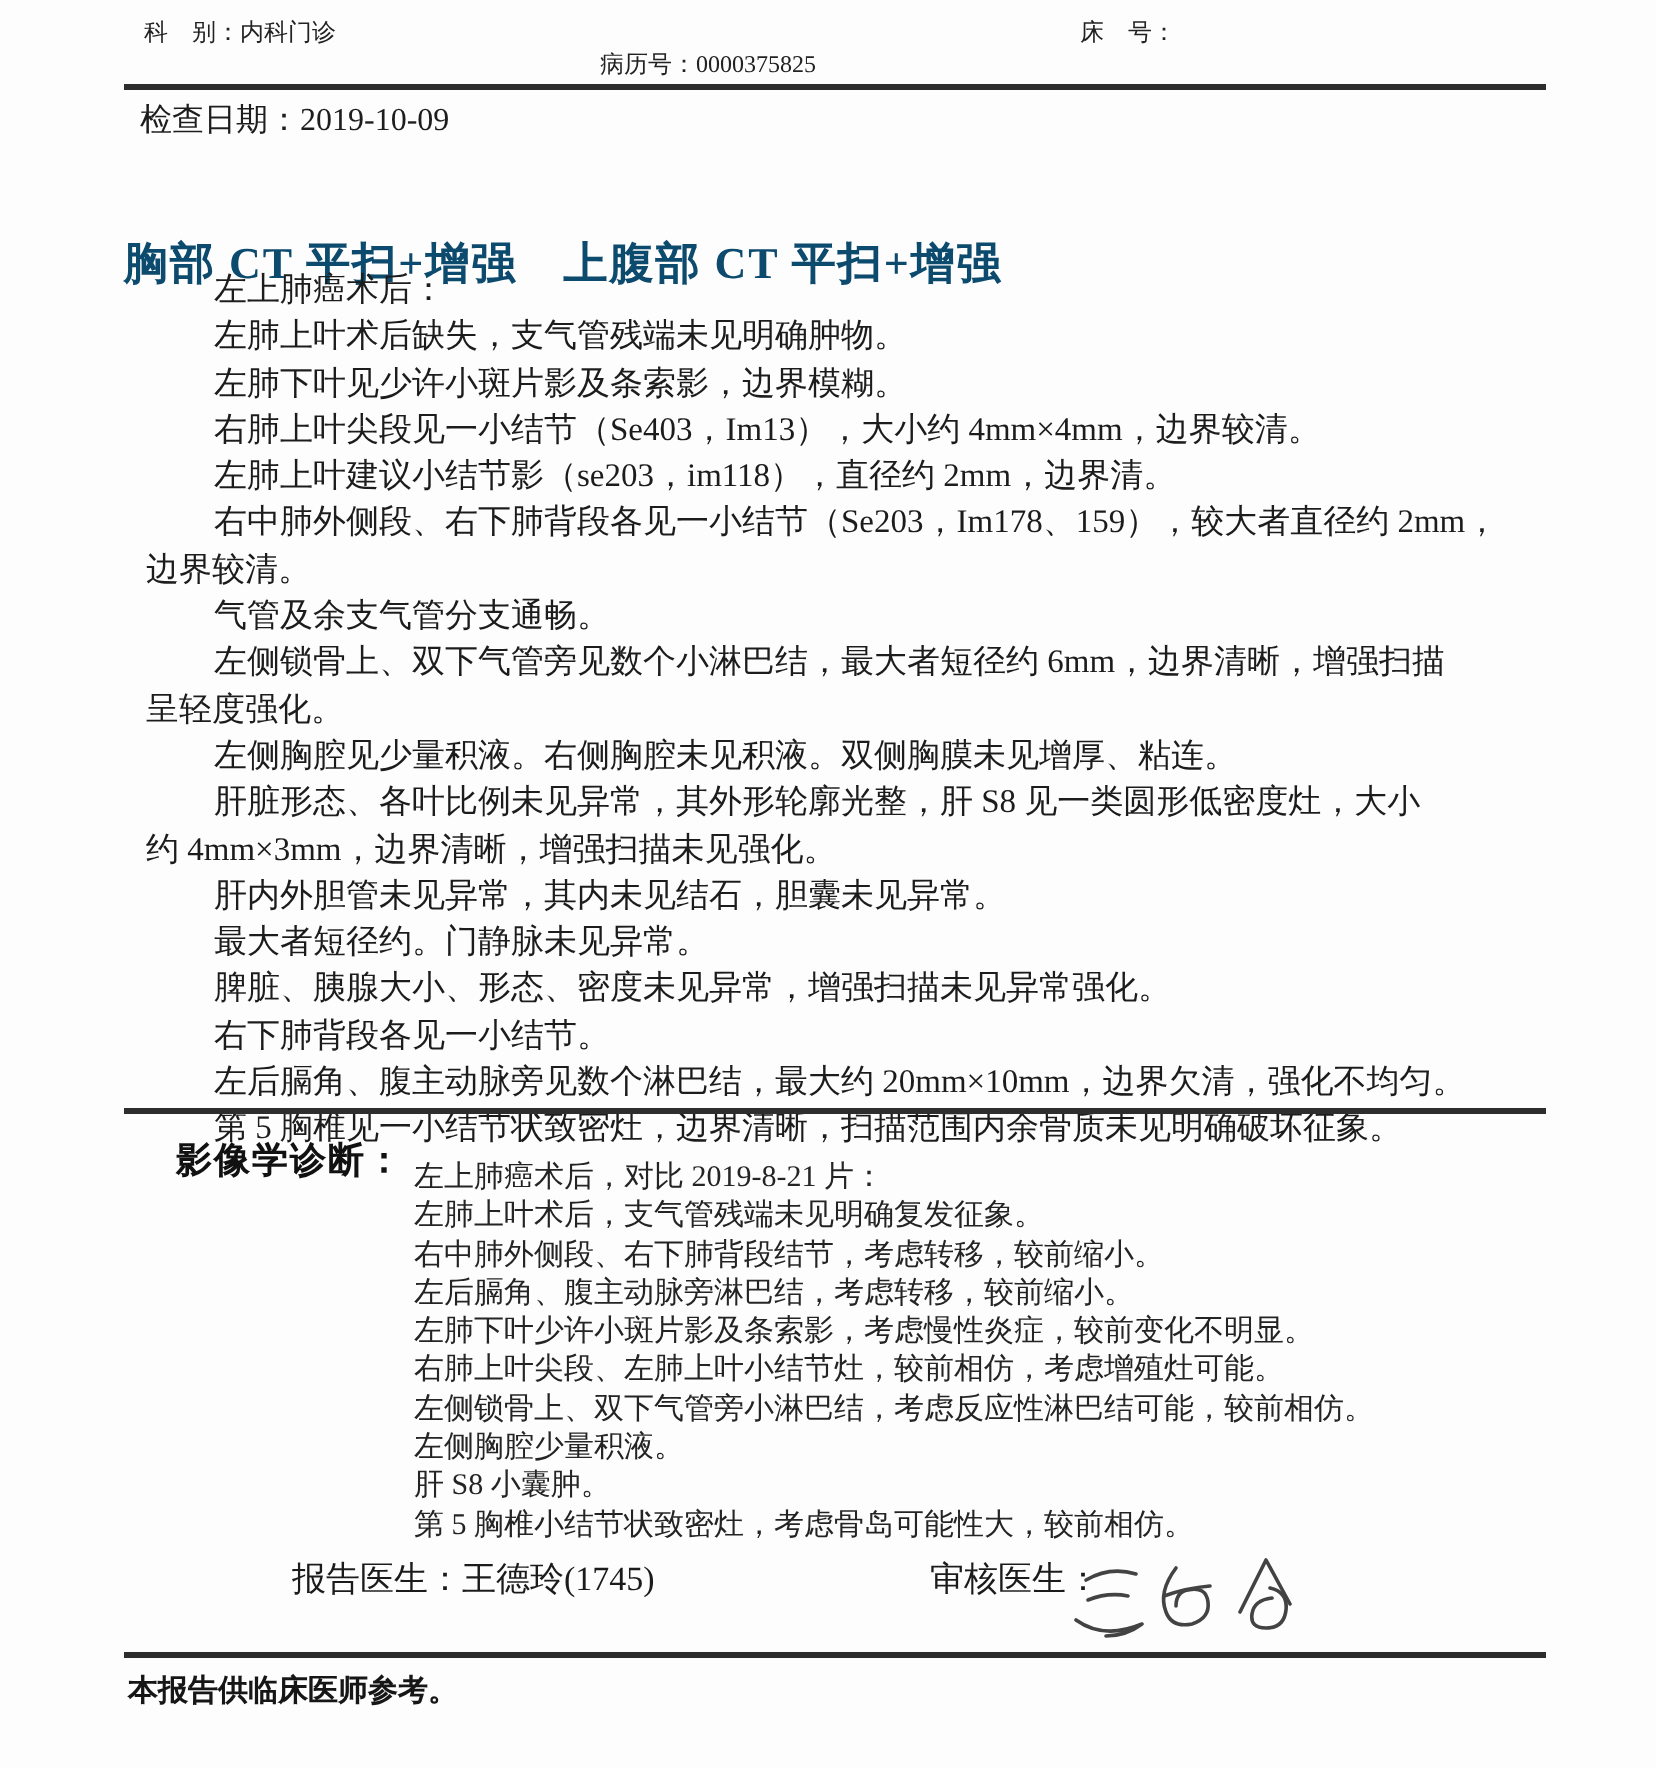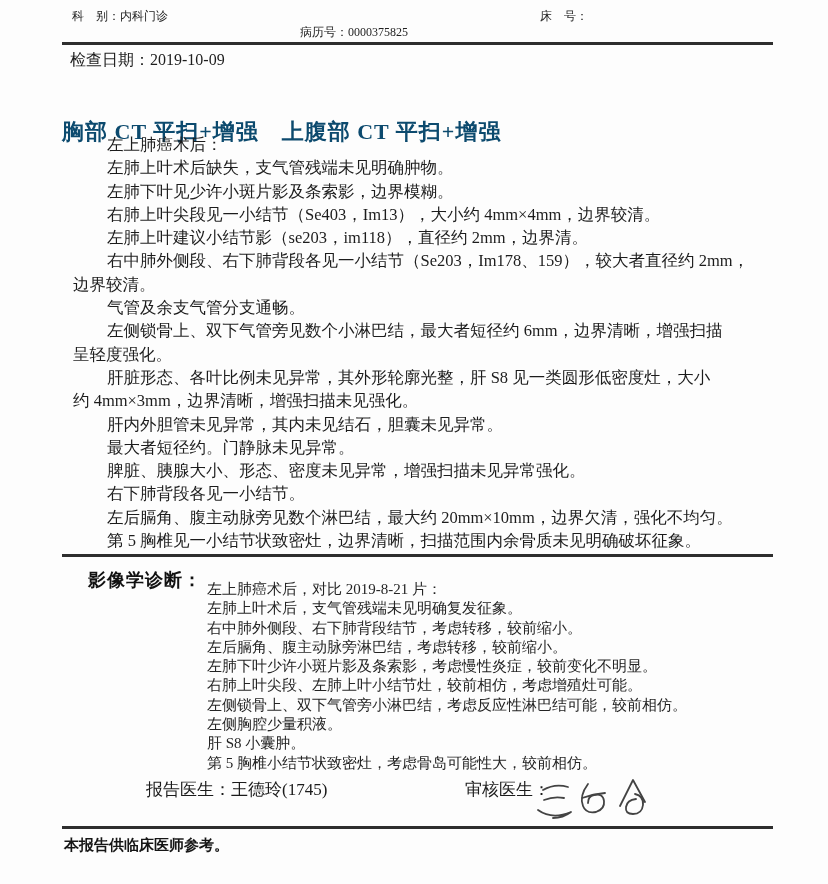--- a/index.html
+++ b/index.html
@@ -89,20 +89,21 @@
       <p>左上肺癌术后：</p>
       <p>左肺上叶术后缺失，支气管残端未见明确肿物。</p>
       <p>左肺下叶见少许小斑片影及条索影，边界模糊。</p>
       <p>右肺上叶尖段见一小结节（Se403，Im13），大小约 4mm×4mm，边界较清。</p>
       <p>左肺上叶建议小结节影（se203，im118），直径约 2mm，边界清。</p>
       <p>右中肺外侧段、右下肺背段各见一小结节（Se203，Im178、159），较大者直径约 2mm，
 边界较清。</p>
       <p>气管及余支气管分支通畅。</p>
       <p>左侧锁骨上、双下气管旁见数个小淋巴结，最大者短径约 6mm，边界清晰，增强扫描
 呈轻度强化。</p>
+      <p>左侧胸腔见少量积液。右侧胸腔未见积液。双侧胸膜未见增厚、粘连。</p>
       <p>肝脏形态、各叶比例未见异常，其外形轮廓光整，肝 S8 见一类圆形低密度灶，大小
 约 4mm×3mm，边界清晰，增强扫描未见强化。</p>
       <p>肝内外胆管未见异常，其内未见结石，胆囊未见异常。</p>
       <p>最大者短径约。门静脉未见异常。</p>
       <p>脾脏、胰腺大小、形态、密度未见异常，增强扫描未见异常强化。</p>
       <p>右下肺背段各见一小结节。</p>
       <p>左后膈角、腹主动脉旁见数个淋巴结，最大约 20mm×10mm，边界欠清，强化不均匀。</p>
       <p>第 5 胸椎见一小结节状致密灶，边界清晰，扫描范围内余骨质未见明确破坏征象。</p>
     </div>
 

